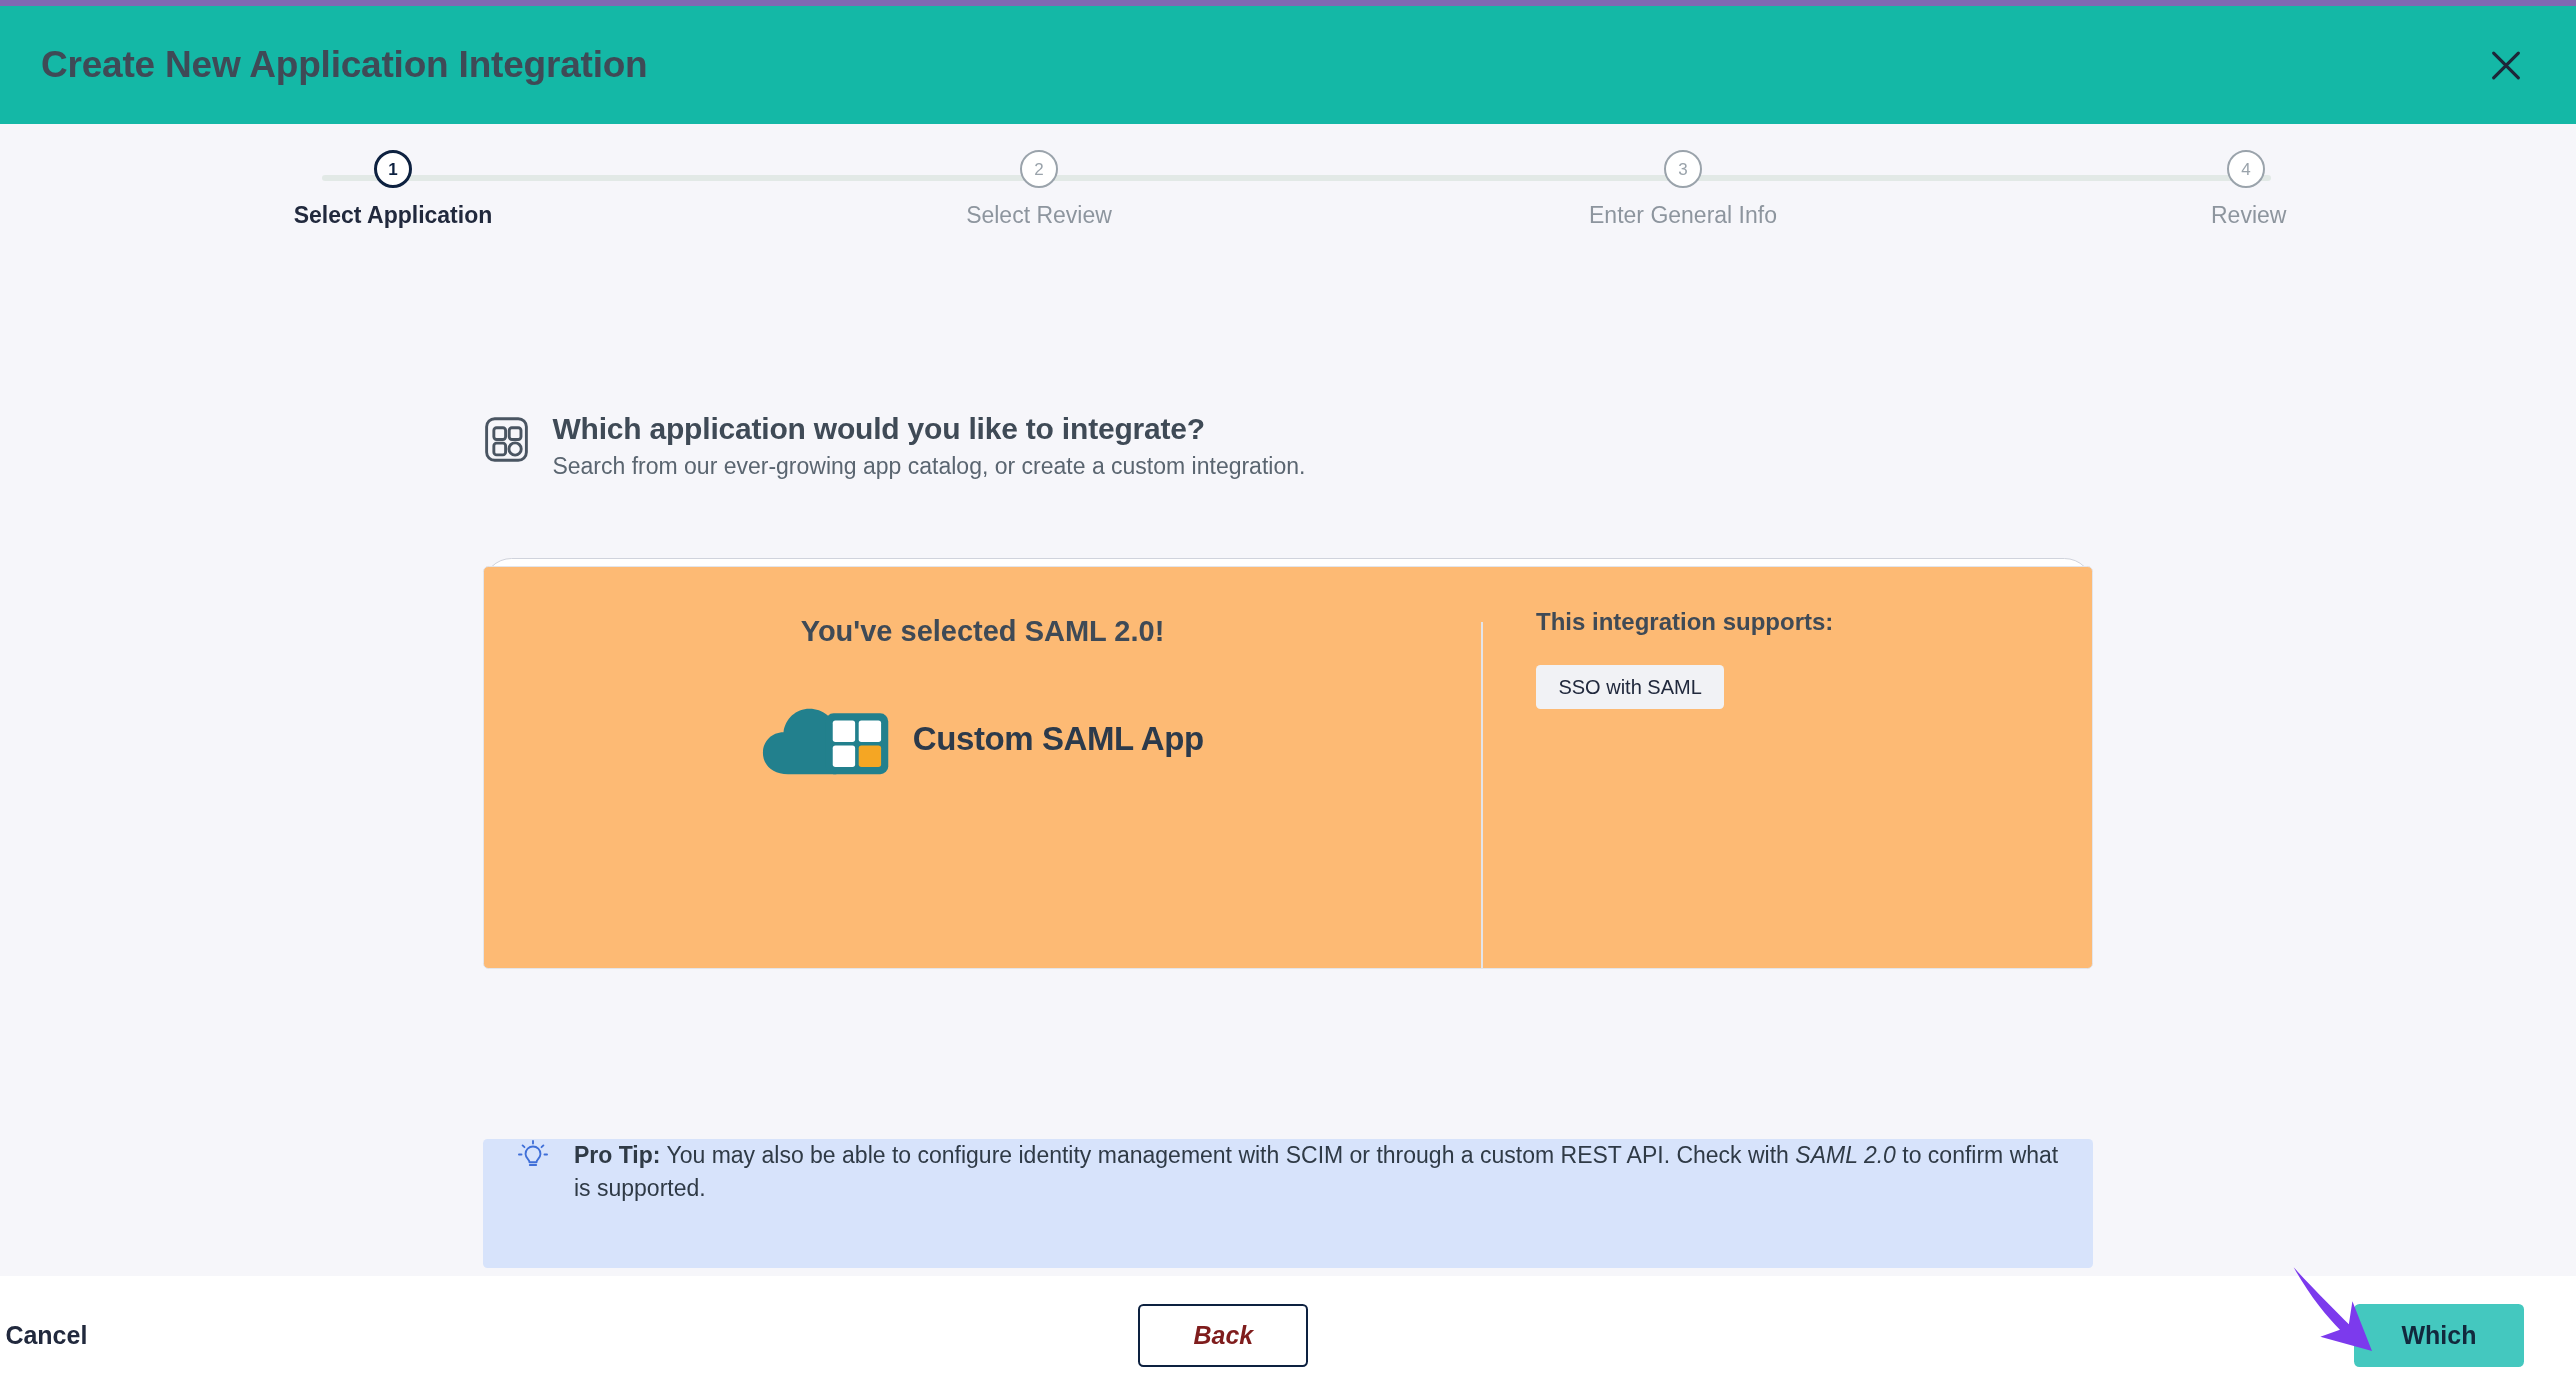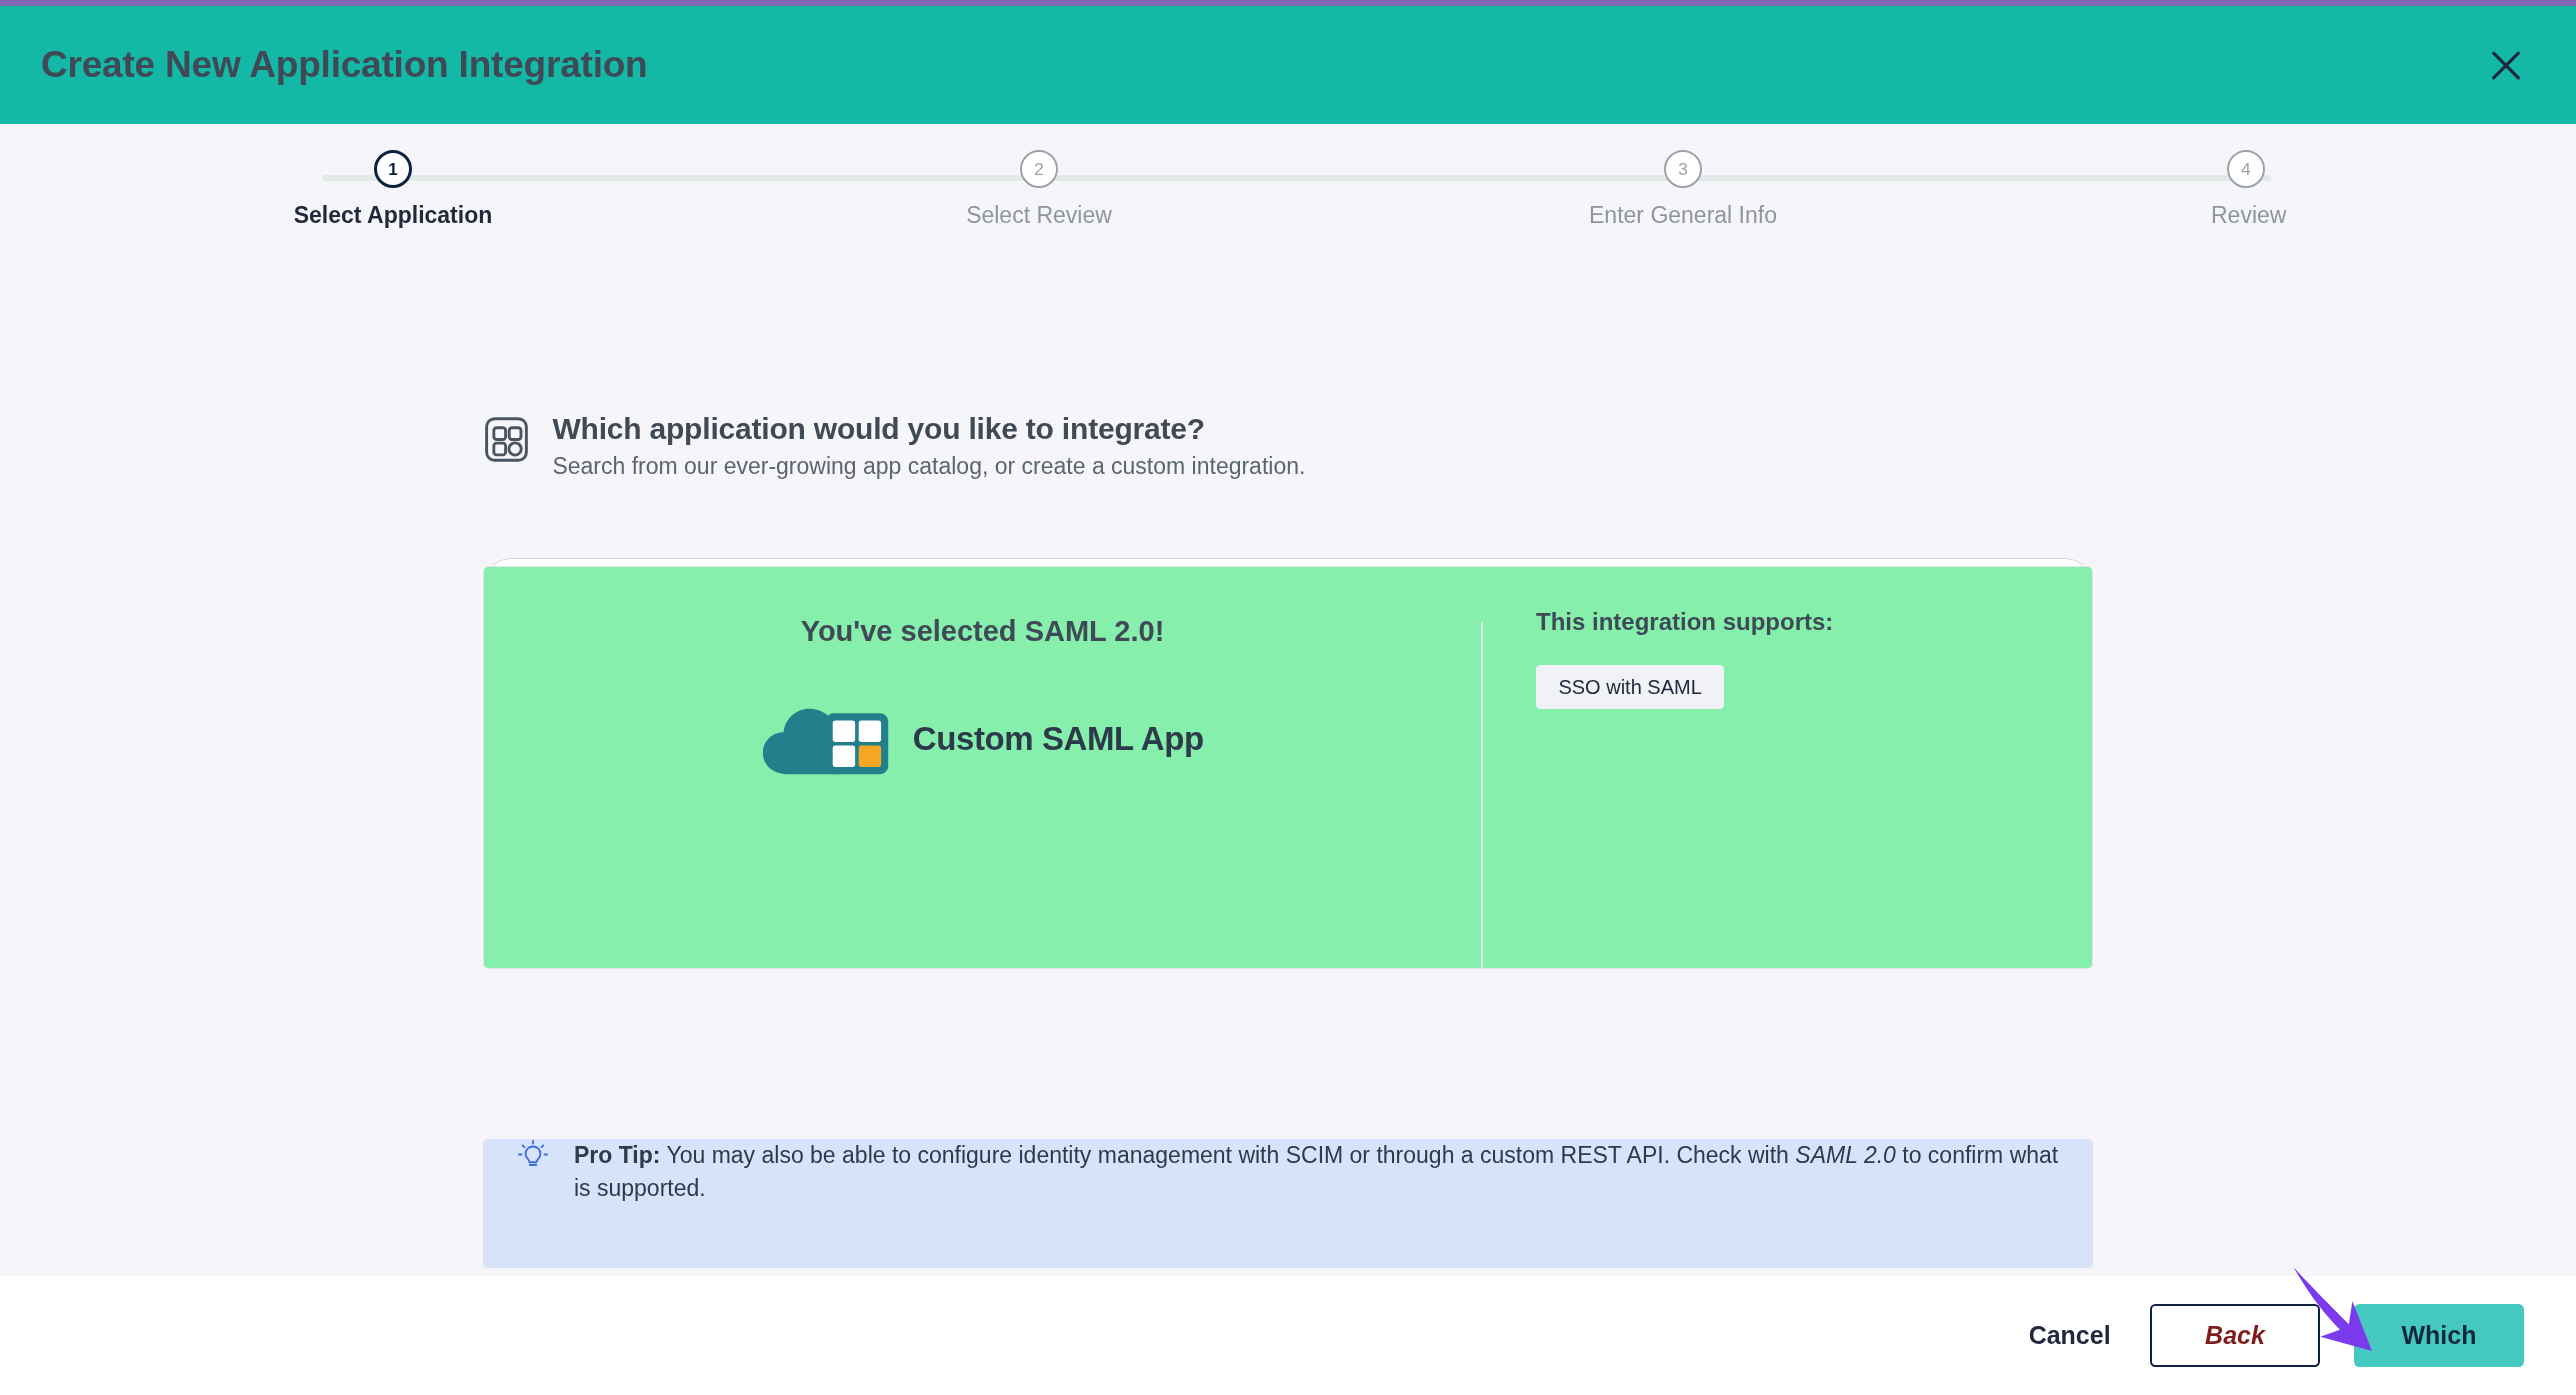--- a/index.html
+++ b/index.html
@@ -176,21 +176,21 @@
     color: #21293d;
   }
 
   
   .result-card {
     position: absolute;
     top: 442px;
     left: 483px;
     width: 1610px;
     height: 403px;
-    background: #86efac;
+    background: #fdba74;
     border: 0.9px solid #e3e5ea;
     border-radius: 5.4px;
   }
   .result-card-inner { position: relative; width: 100%; height: 100%; }
 
   .card-divider {
     position: absolute;
     left: 997px;
     top: 55px;
     width: 1.8px;
@@ -279,21 +279,21 @@
 
   
   .footer {
     position: absolute;
     bottom: 0; left: 0;
     width: 2576px;
     height: 119px;
     background: #ffffff;
     display: flex;
     align-items: center;
-    justify-content: flex-end;
+    justify-content: space-between;
     gap: 34px;
     padding-right: 52px;
   }
   .btn {
     font-family: "Liberation Sans", sans-serif;
     font-size: 25px;
     font-weight: bold;
     cursor: pointer;
   }
   .btn-cancel {

